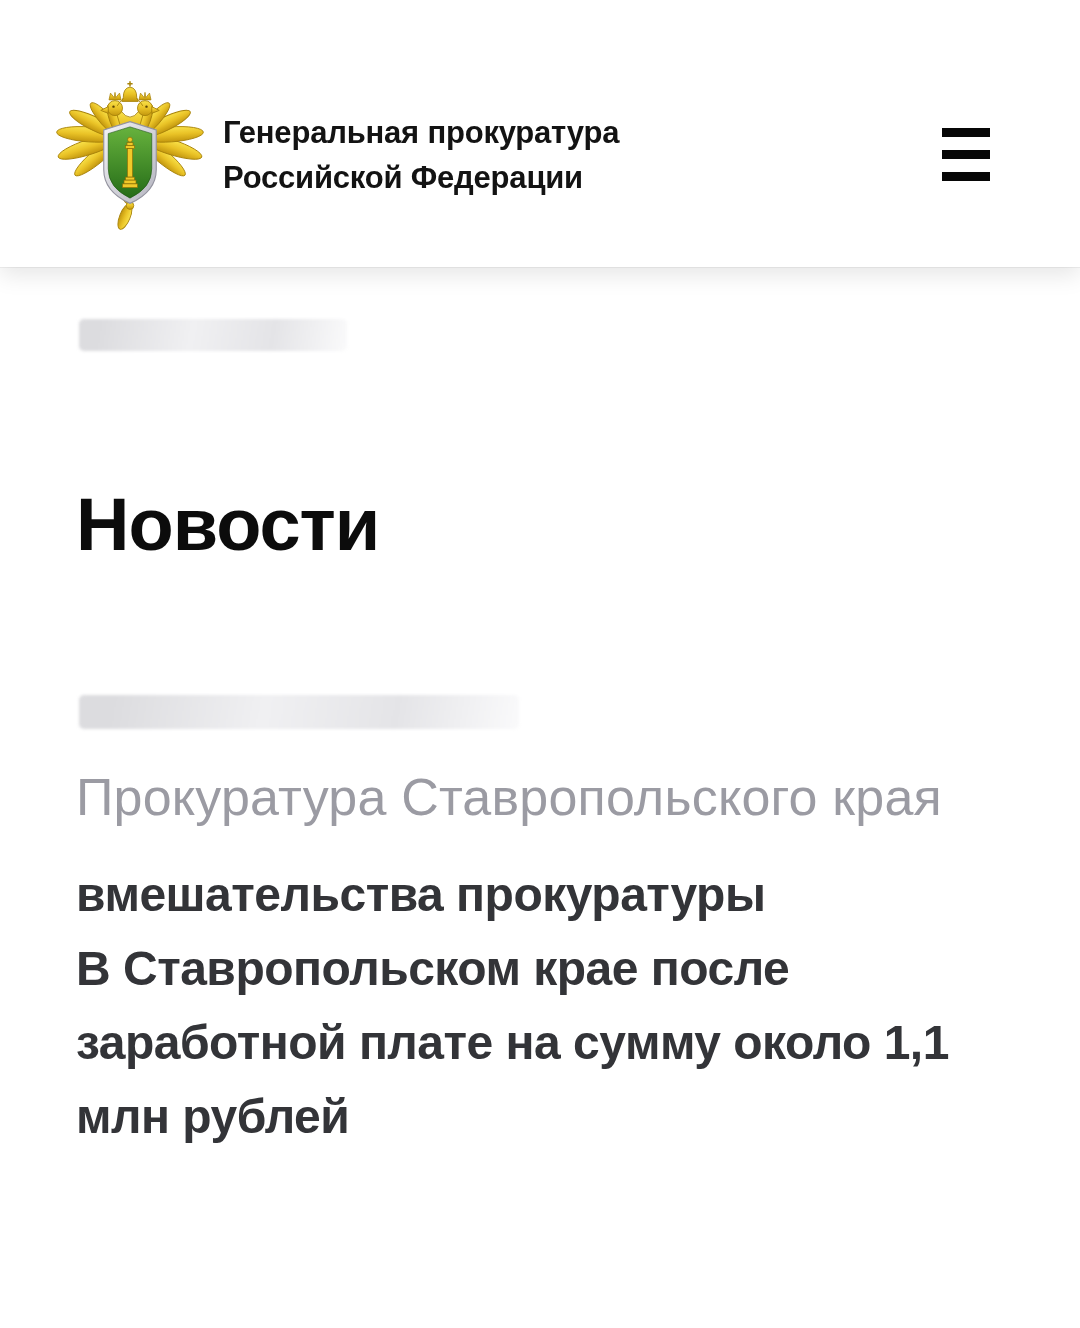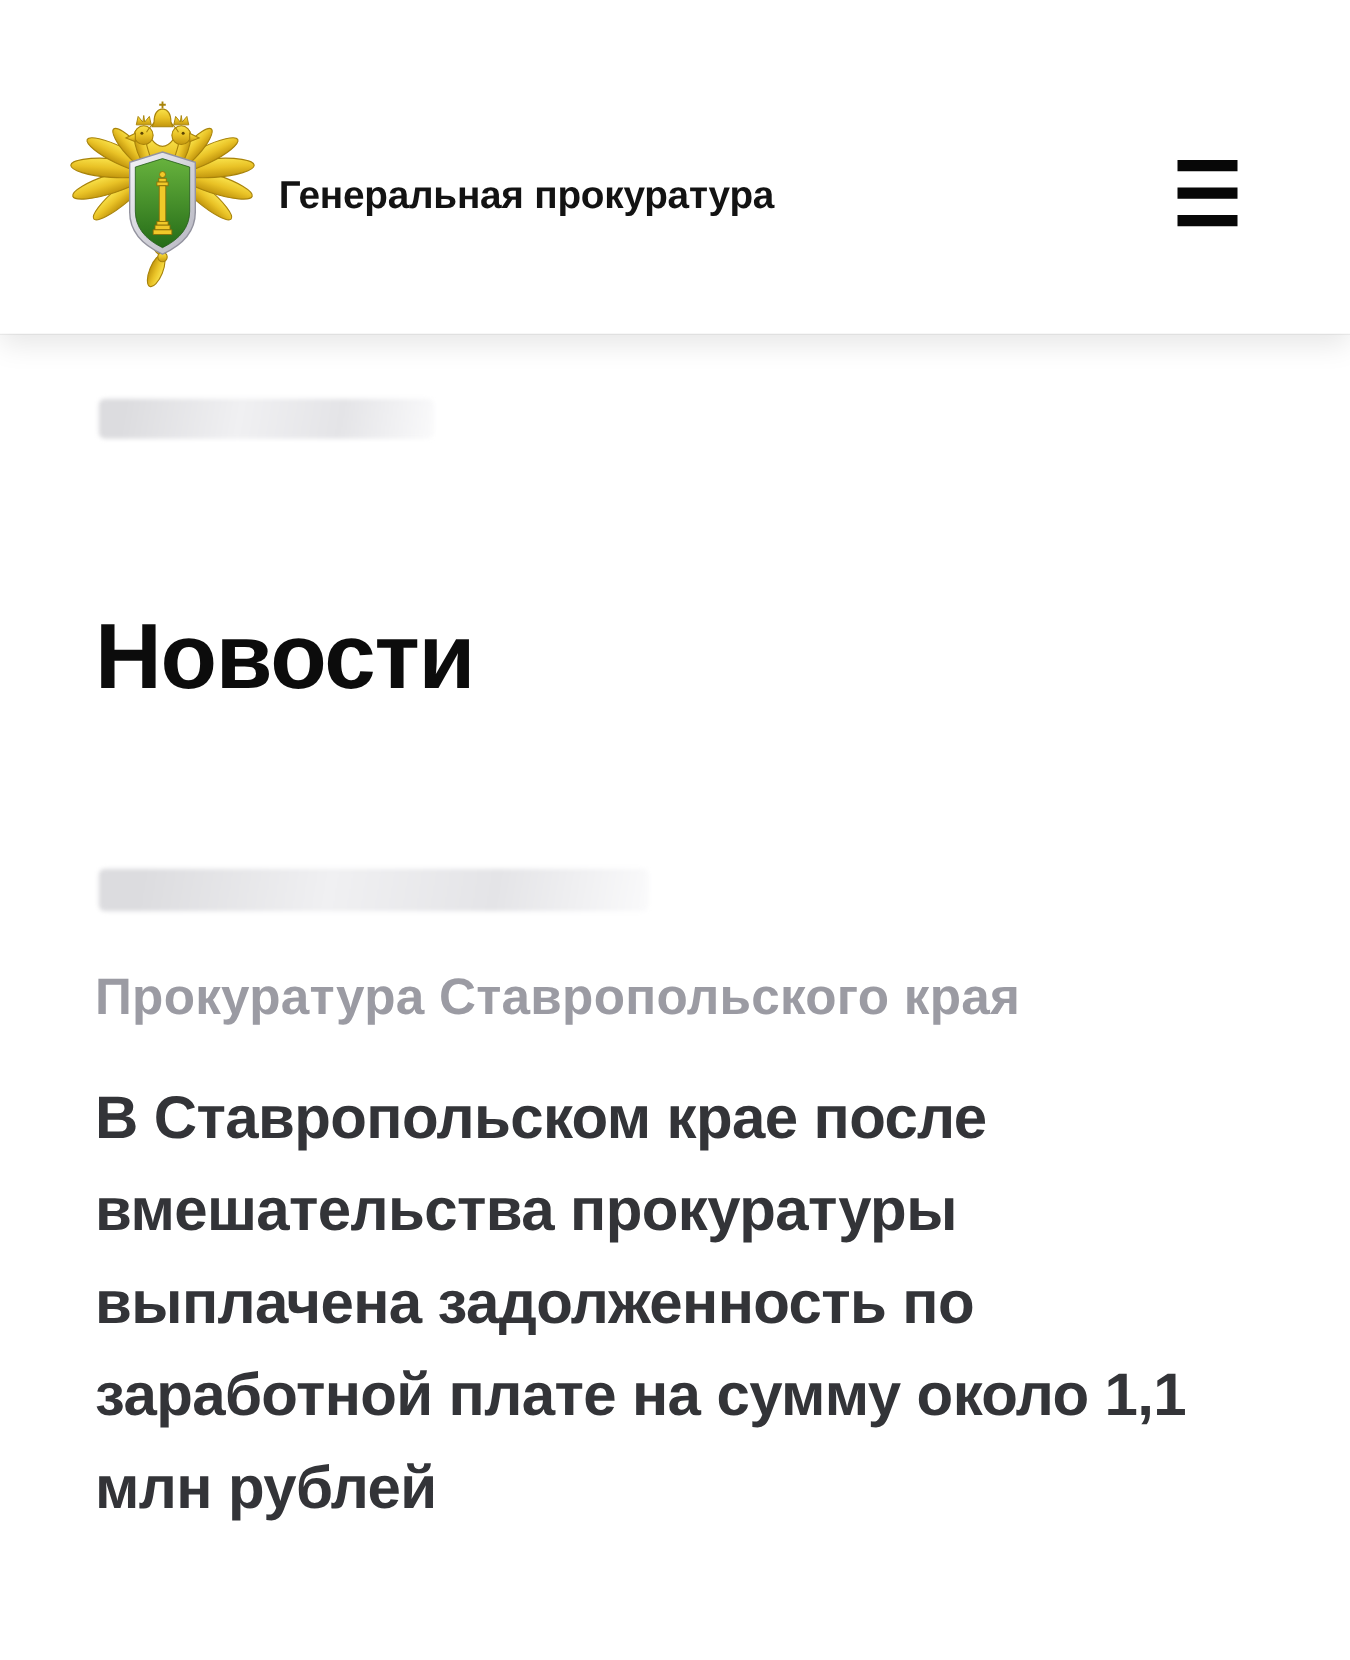--- a/index.html
+++ b/index.html
@@ -63,23 +63,23 @@
     margin-top: 137px;
     font-size: 74px;
     line-height: 74px;
     font-weight: 700;
     color: #0c0c0c;
     letter-spacing: -1px;
   }
 
   .news-source {
     margin-top: 44px;
-    font-size: 41px;
+    font-size: 52px;
     line-height: 48px;
-    font-weight: 700;
+    font-weight: 400;
     color: #9b9ba3;
     letter-spacing: 0.2px;
   }
 
   .news-headline {
     margin-top: 37px;
     font-size: 48px;
     line-height: 74px;
     font-weight: 700;
     color: #333438;
@@ -171,20 +171,21 @@
           <rect x="96.5" y="94" width="7" height="38"></rect>
           <rect x="94" y="132" width="12" height="4"></rect>
           <rect x="92" y="136" width="16" height="5"></rect>
           <rect x="90" y="141" width="20" height="5"></rect>
         </g>
       </svg>
     </a>
 
     <div class="org-title">
       <span>Генеральная прокуратура</span>
+      <span>Российской Федерации</span>
     </div>
   </div>
 
   <button class="burger" aria-label="menu">
     <span></span>
     <span></span>
     <span></span>
   </button>
 </header>
 
@@ -193,21 +194,20 @@
   <div class="skeleton skeleton-breadcrumb"></div>
 
   <h1 class="page-title">Новости</h1>
 
   <div class="skeleton skeleton-date"></div>
 
   <article>
     <div class="news-source">Прокуратура Ставропольского края</div>
 
     <h2 class="news-headline">
+      <span>вмешательства прокуратуры</span>
       <span>В Ставропольском крае после</span>
-      <span>вмешательства прокуратуры</span>
-      <span>выплачена задолженность по</span>
       <span>заработной плате на сумму около 1,1</span>
       <span>млн рублей</span>
     </h2>
   </article>
 
 </main>
 
 </body></html>

